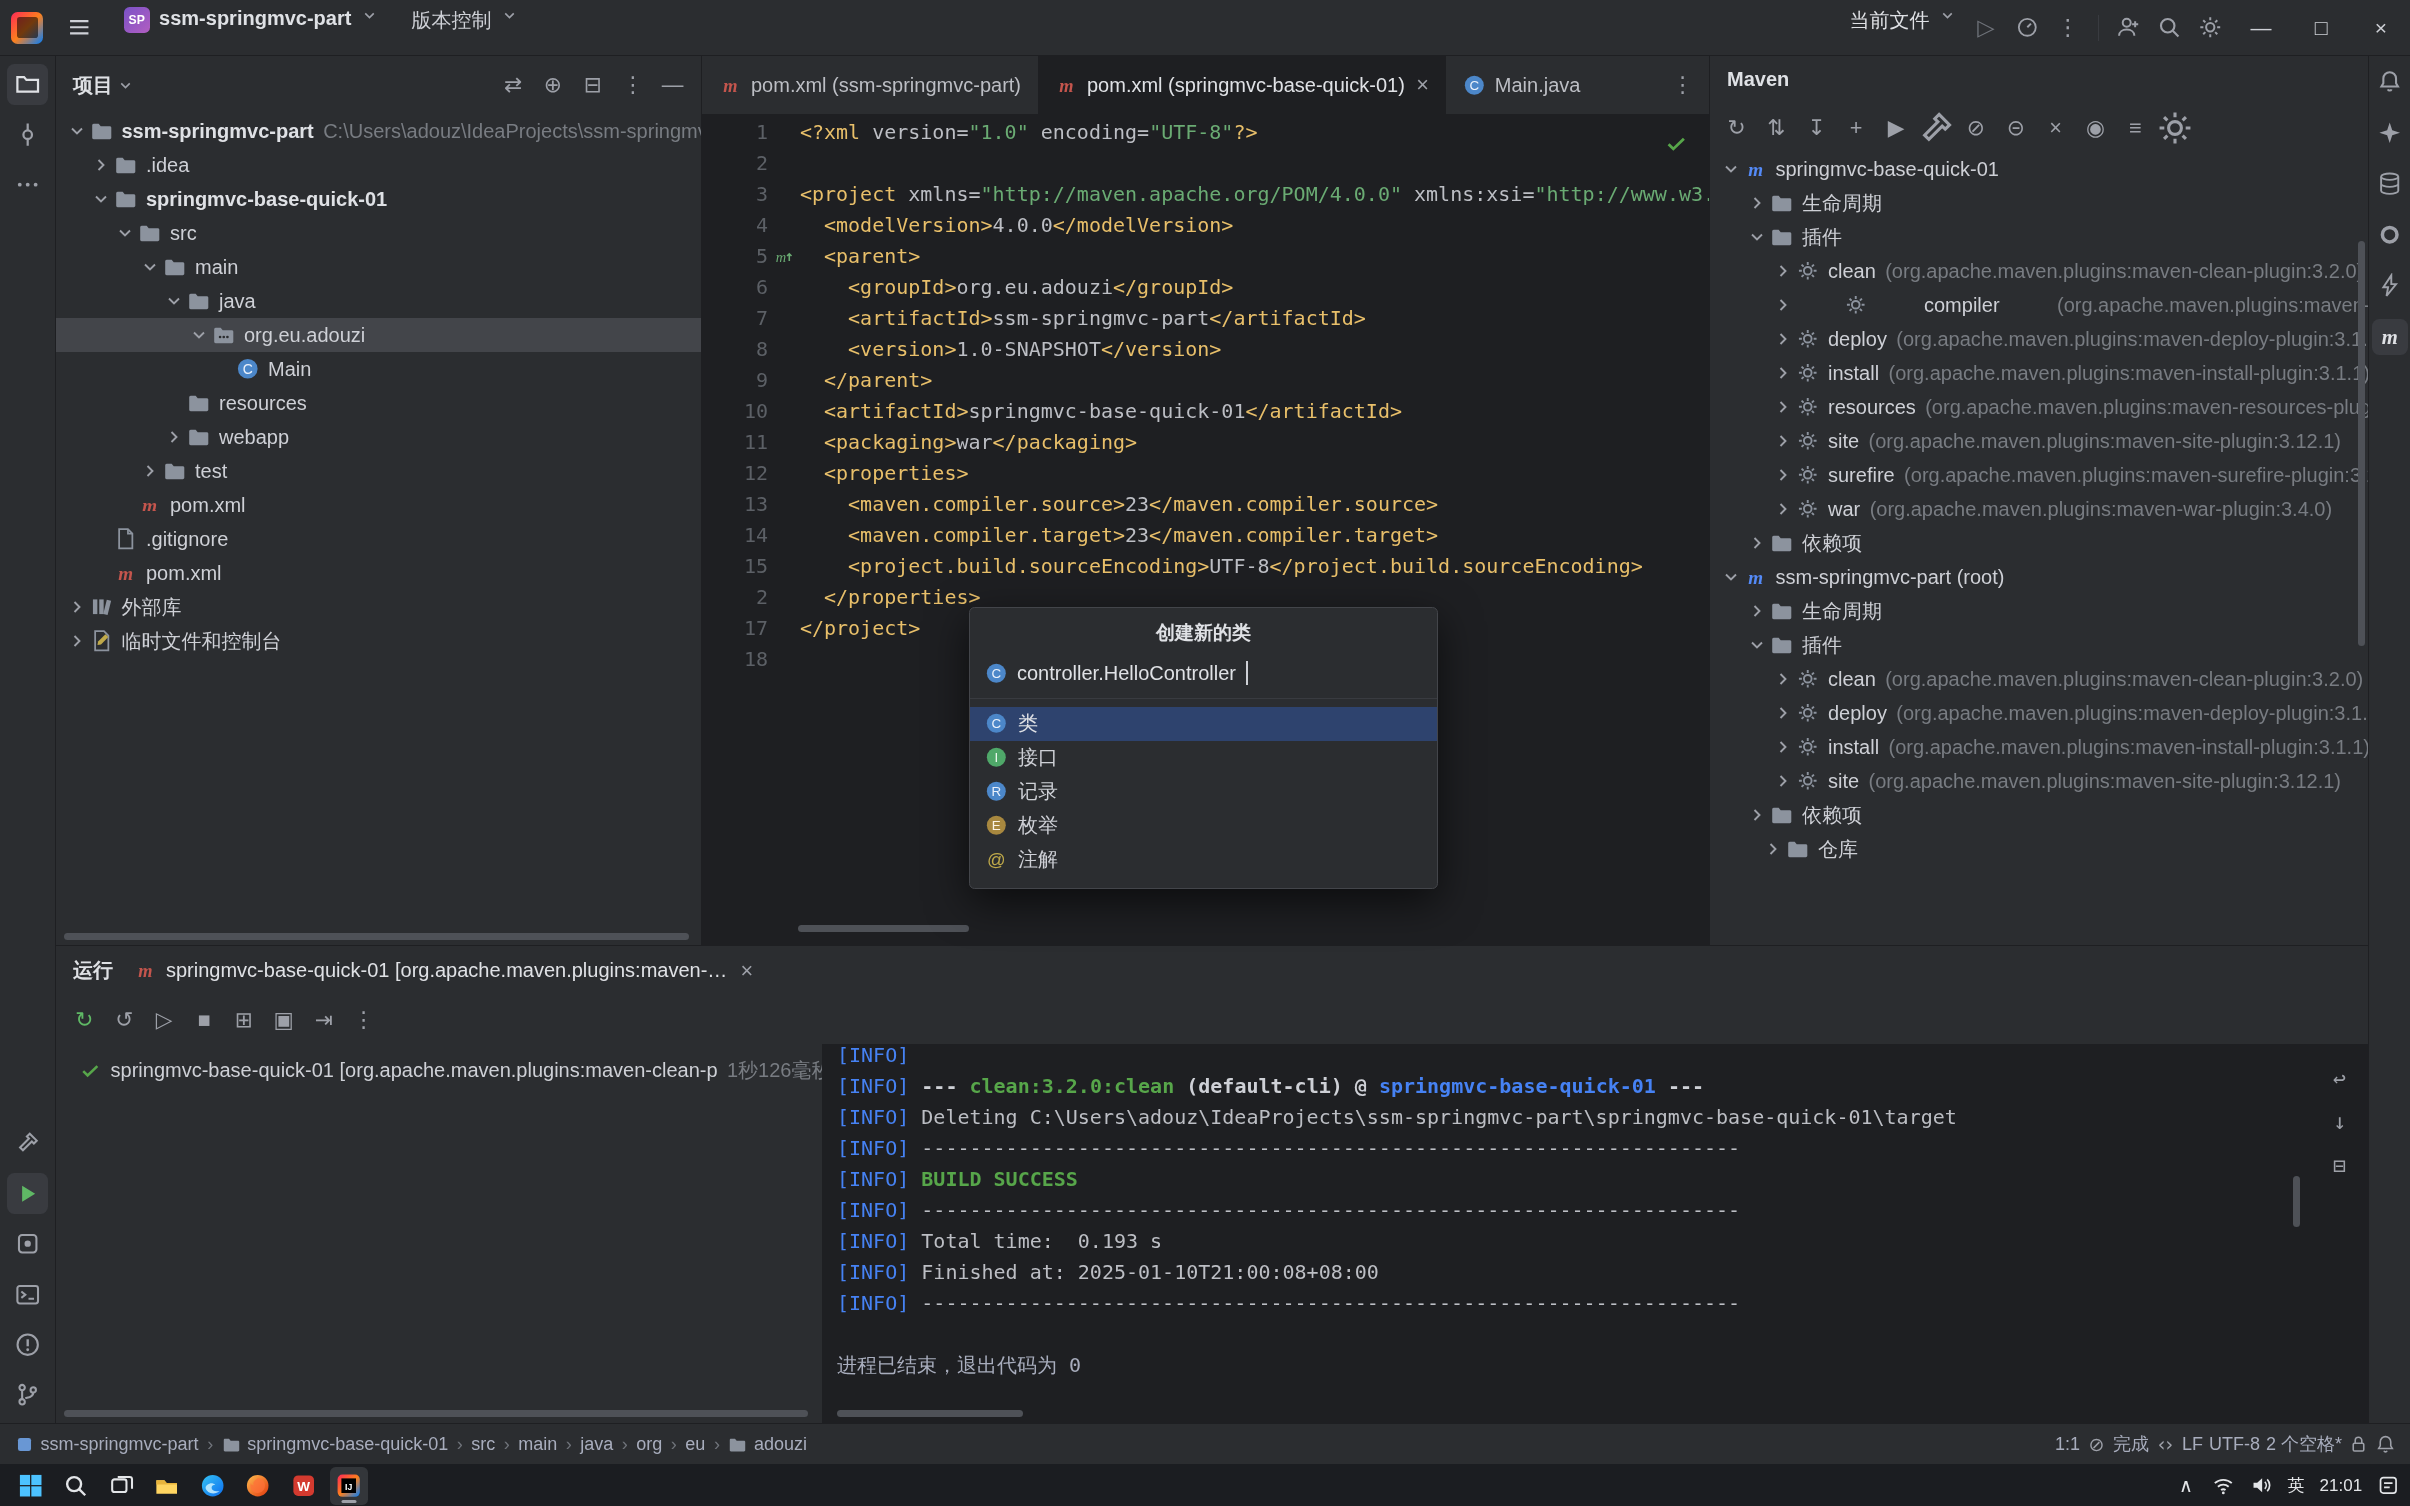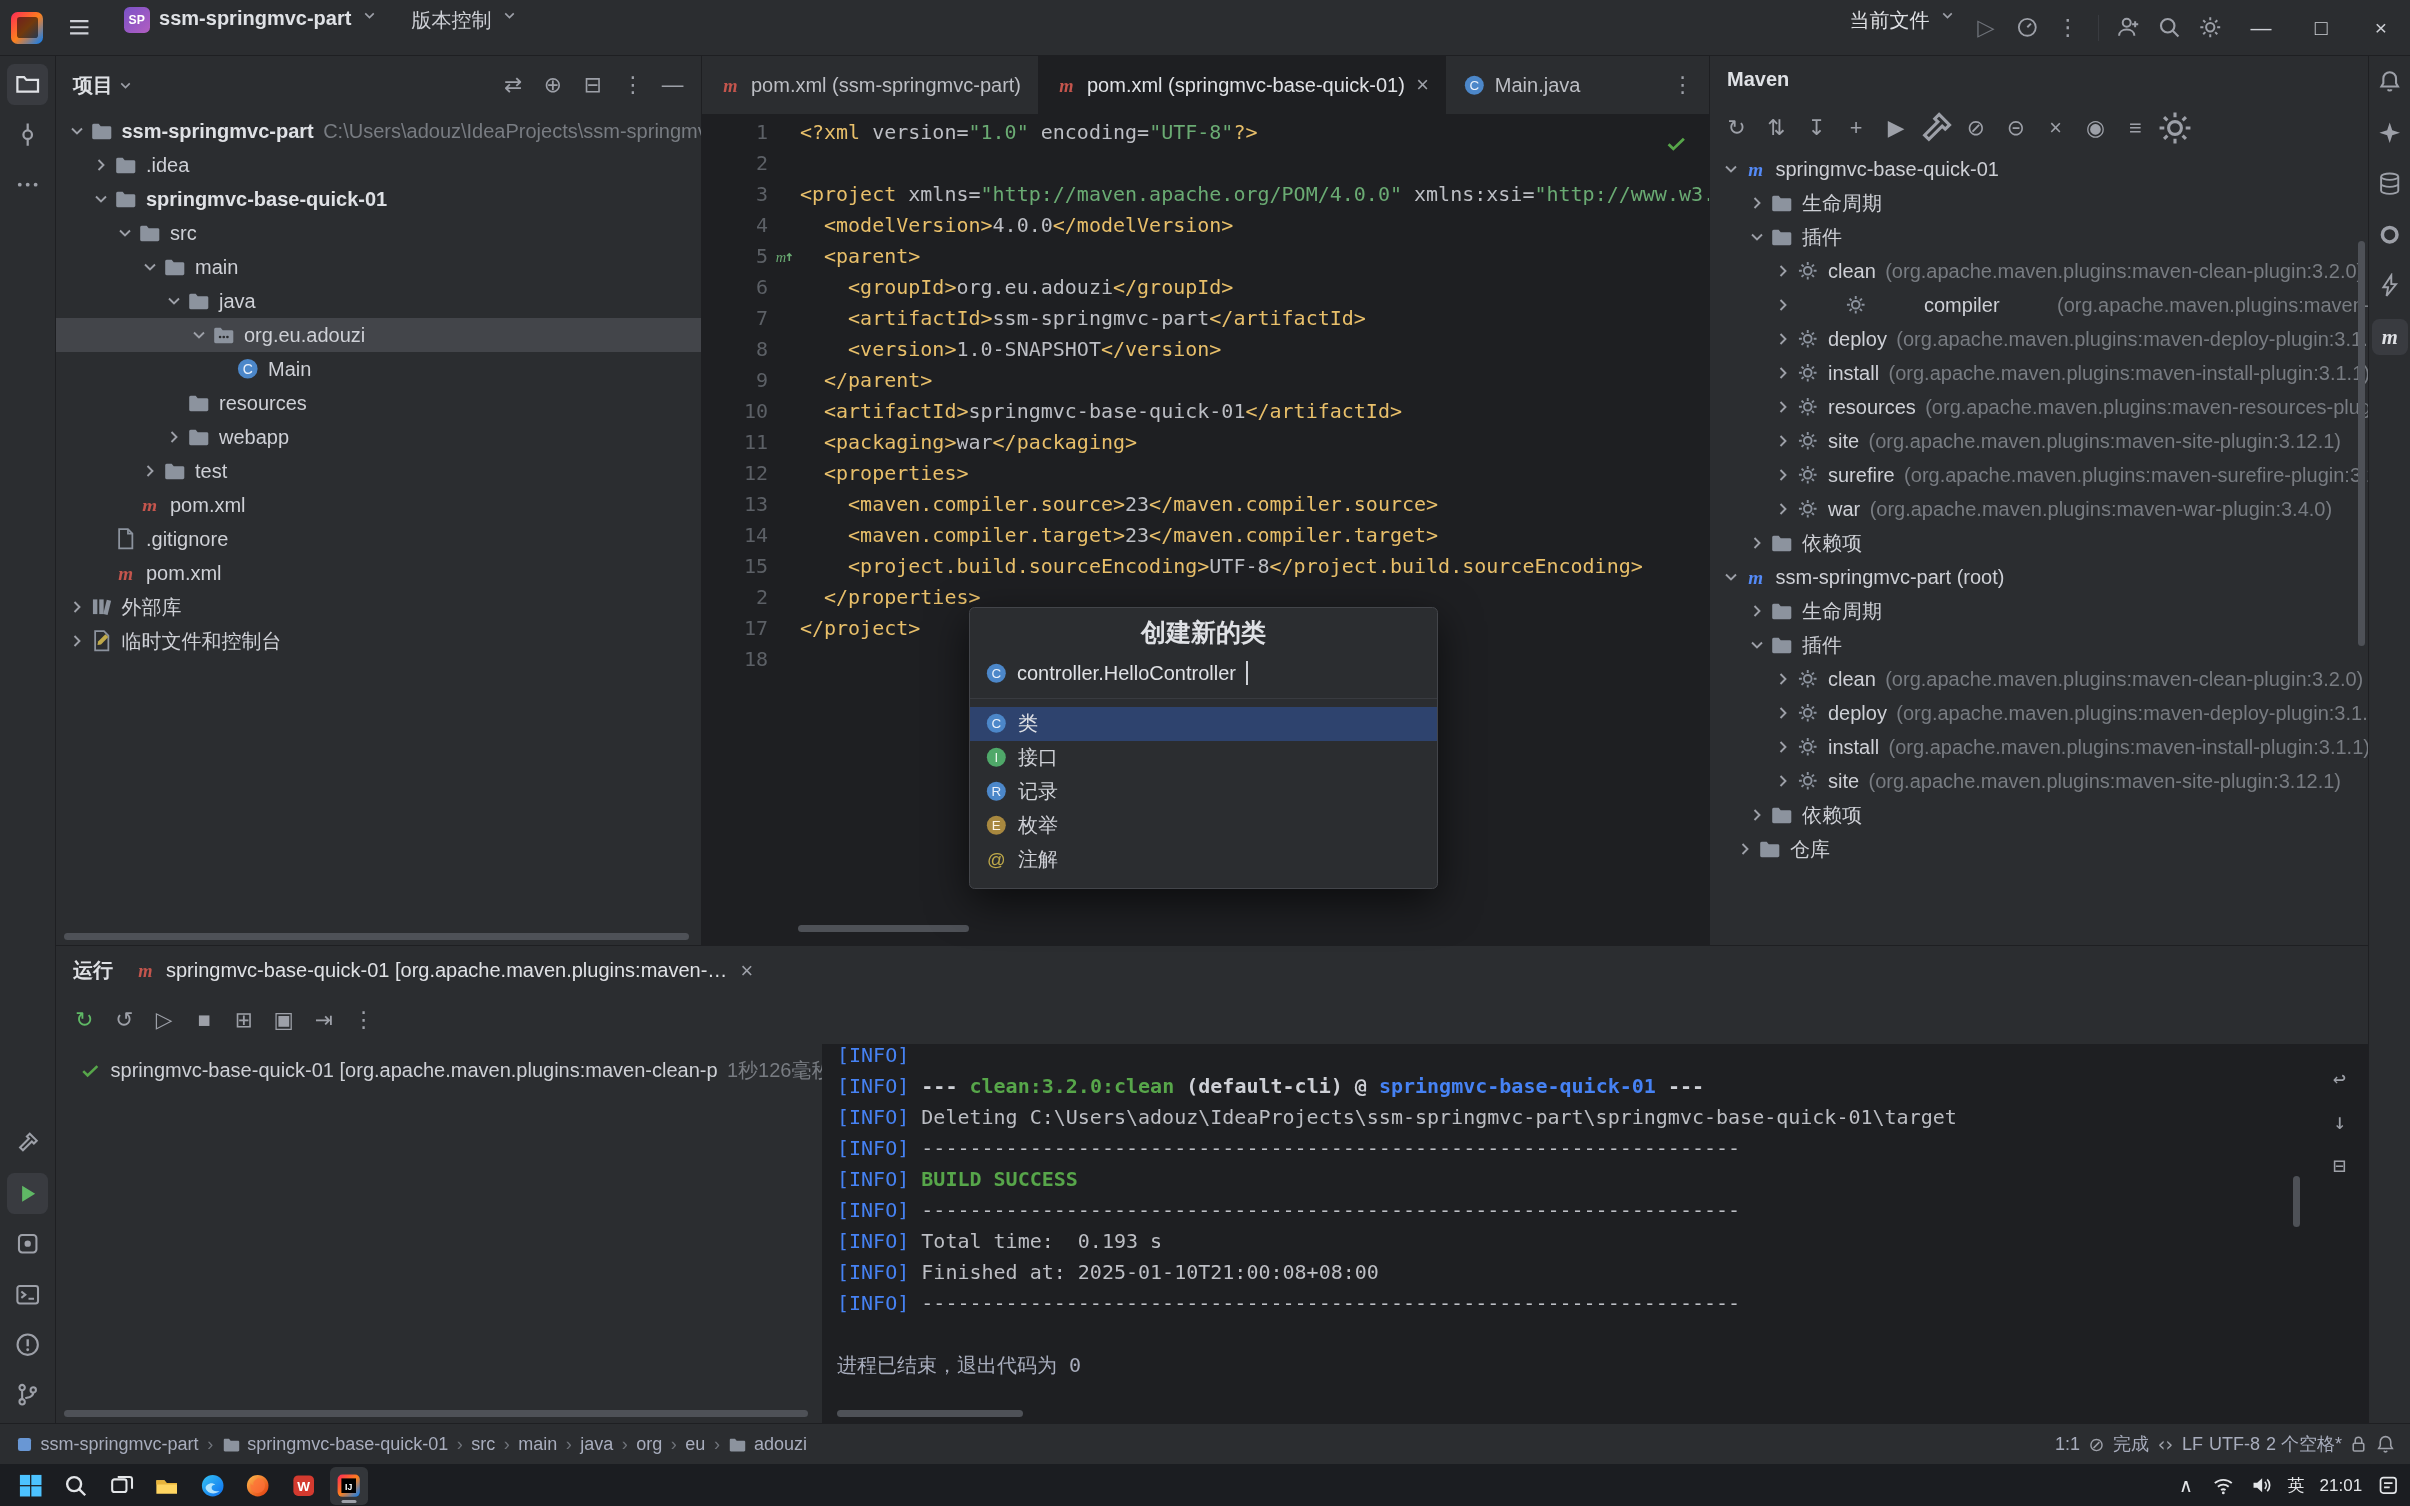--- a/index.html
+++ b/index.html
@@ -149,21 +149,21 @@
     width:15px;height:2.8px;border-radius:1.9px;background:#9DA0A8}
   .tb-tray{display:flex;align-items:center;gap:15px;color:#E3E5E8;font-size:17px}
   .tb-tray .ic{width:22.6px;height:22.6px;color:#E3E5E8;font-size:19px}
   .tray-item{display:flex;align-items:center;justify-content:center}
 
   
   .popup{position:absolute;left:969px;top:607px;width:469px;background:var(--bg-main);
     border:0.9px solid #43454A;border-radius:5.6px;box-shadow:0 13px 41px rgba(0,0,0,.6);z-index:40;
     overflow:hidden;padding-bottom:11.3px}
   .popup-title{height:49px;display:flex;align-items:center;justify-content:center;
-    color:var(--text-bright);font-weight:bold;font-size:25px}
+    color:var(--text-bright);font-weight:bold;font-size:19px}
   .popup-input{display:flex;align-items:center;gap:9.4px;padding:3.8px 15px 13px;color:var(--text-bright)}
   .popup-input .ic{width:22.6px;height:22.6px}
   .caret{display:inline-block;width:1.9px;height:24.5px;background:#CED0D6;margin-left:0.9px;vertical-align:middle}
   .popup-sep{height:0.9px;background:var(--line2);margin-bottom:7.5px}
   .popup-item{height:34px;display:flex;align-items:center;gap:10.4px;padding:0 15px;color:var(--text)}
   .popup-item .ic{width:22.6px;height:22.6px}
   .popup-item.selected{background:var(--selection-blue);color:var(--text-bright)}
 </style>
 </head>
 <body>
@@ -1014,21 +1014,21 @@
                     </svg>
                   </span>
                 </span>
                 <span class="ic tree-ic">
                   <svg viewBox="0 0 16 16">
                     <path d="M1.5 4.2c0-.5.4-1 1-1h3.4l1.4 1.7h6.2c.5 0 1 .4 1 1v6.9c0 .5-.5 1-1 1h-11c-.6 0-1-.5-1-1z" fill="#8C939E"></path>
                   </svg>
                 </span>
                 <span class="tree-lbl">依赖项</span>
               </div>
-              <div class="tree-row" style="padding-left: 22px;">
+              <div class="tree-row" style="padding-left: 50px;">
                 <span class="chev-box">
                   <span class="ic">
                     <svg viewBox="0 0 16 16">
                       <path d="M6 4l4 4-4 4" fill="none" stroke="currentColor" stroke-width="1.5"></path>
                     </svg>
                   </span>
                 </span>
                 <span class="ic tree-ic">
                   <svg viewBox="0 0 16 16">
                     <path d="M1.5 4.2c0-.5.4-1 1-1h3.4l1.4 1.7h6.2c.5 0 1 .4 1 1v6.9c0 .5-.5 1-1 1h-11c-.6 0-1-.5-1-1z" fill="#8C939E"></path>

